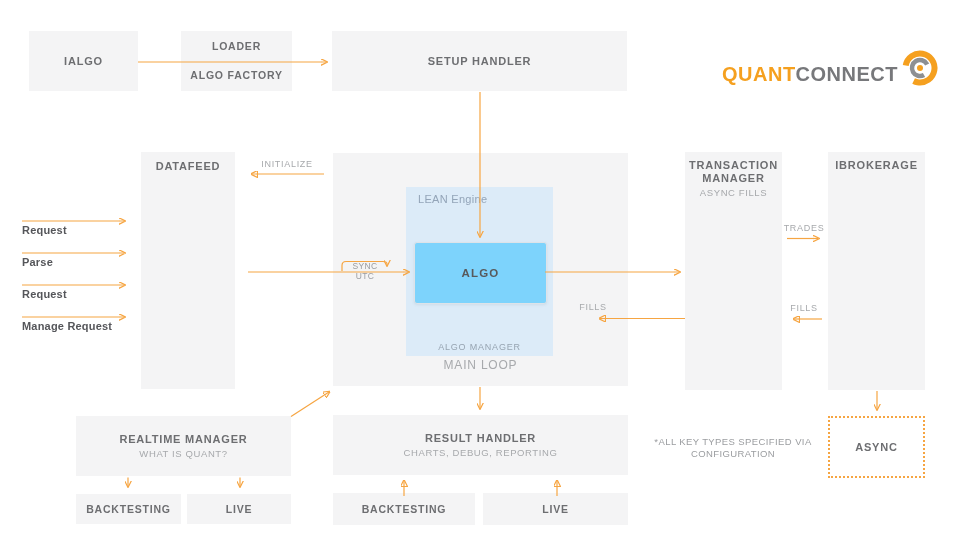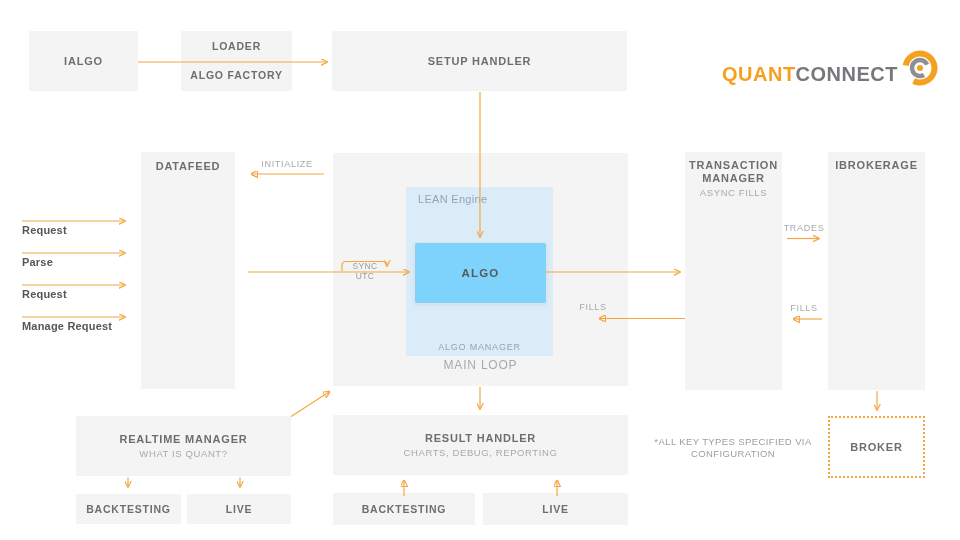--- a/index.html
+++ b/index.html
@@ -122,21 +122,21 @@
 
   <div class="box" id="realtime-manager">
     <div class="title">REALTIME MANAGER</div>
     <div class="subtitle">WHAT IS QUANT?</div>
   </div>
   <div class="box" id="result-handler">
     <div class="title">RESULT HANDLER</div>
     <div class="subtitle">CHARTS, DEBUG, REPORTING</div>
   </div>
   <div class="box" id="broker">
-    <div class="title">BROKER</div>
+    <div class="title">ASYNC</div>
   </div>
   <div class="box small" id="bt-left">
     <div class="title">BACKTESTING</div>
   </div>
   <div class="box small" id="live-left">
     <div class="title">LIVE</div>
   </div>
   <div class="box small" id="bt-mid">
     <div class="title">BACKTESTING</div>
   </div>

